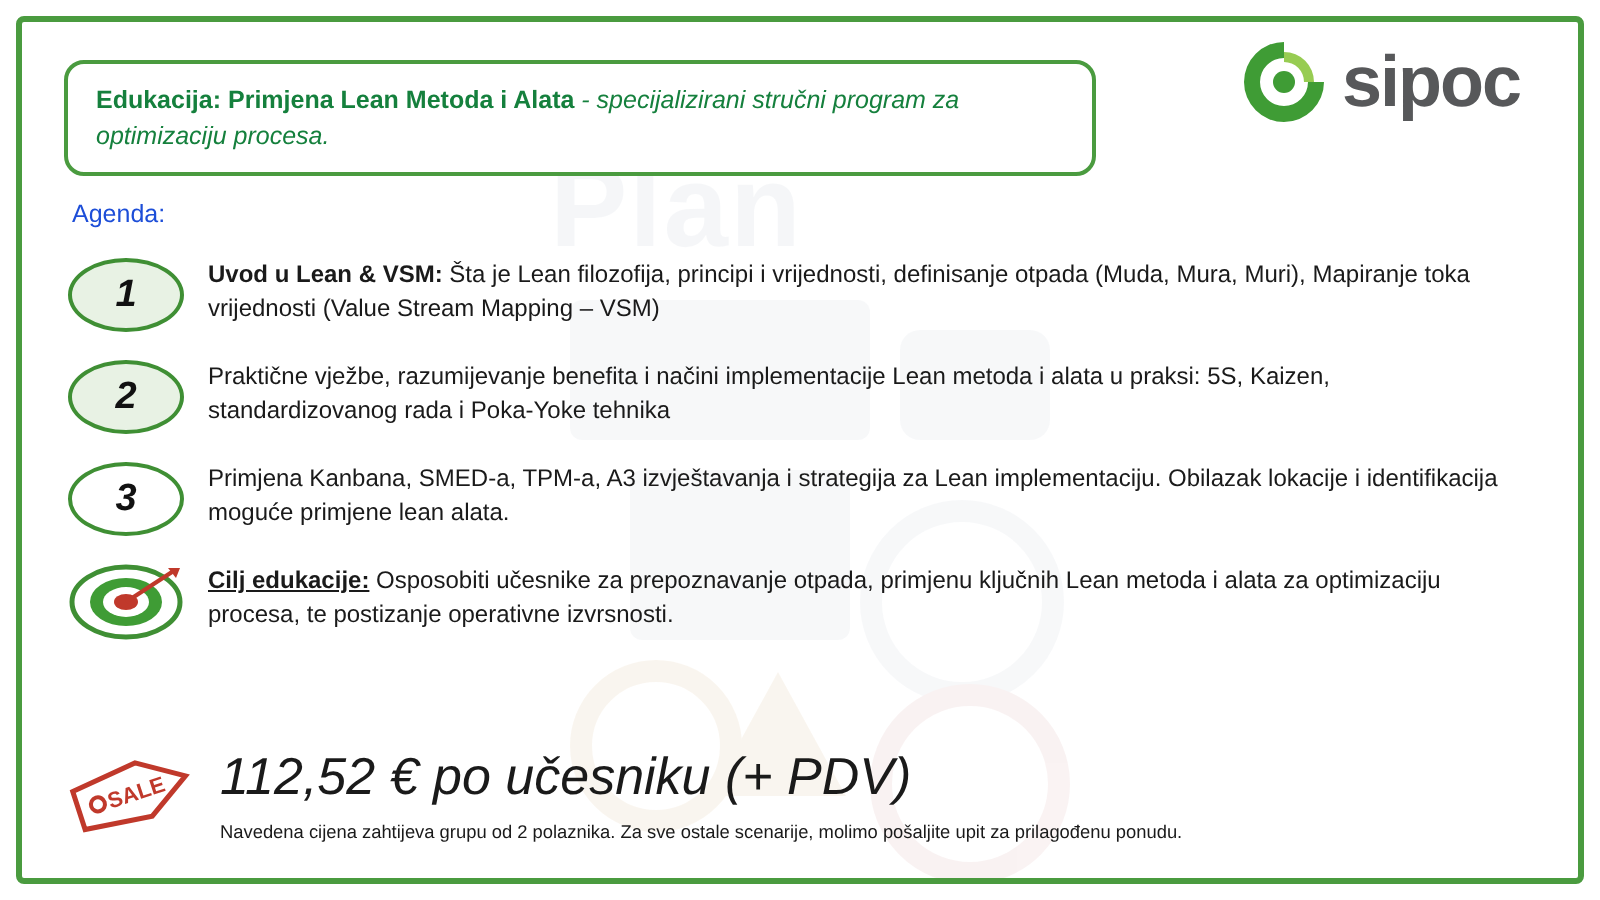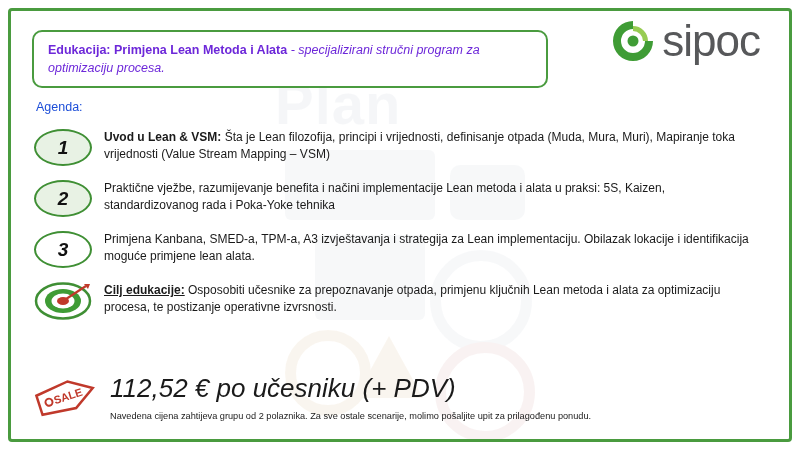--- a/index.html
+++ b/index.html
@@ -79,43 +79,43 @@
   .logo {
     position: absolute;
     right: 40px;
     top: 18px;
     display: flex;
     align-items: center;
     gap: 6px;
   }
   .logo-mark { width: 46px; height: 46px; }
   .logo-text {
-    font-size: 44px;
-    font-weight: normal;
+    font-size: 36px;
+    font-weight: bold;
     color: #57585a;
     letter-spacing: -1px;
     line-height: 1;
     text-align: center;
   }
 
   
   .title-box {
     position: absolute;
     left: 32px;
     top: 30px;
     width: 516px;
     min-height: 50px;
     border: 2px solid #4a9b3f;
     border-radius: 10px;
     background: #ffffff;
     padding: 9px 14px;
     box-sizing: border-box;
     font-size: 12.5px;
     line-height: 1.45;
-    color: #6d28d9;
+    color: #15803d;
   }
   .title-box b { font-weight: bold; }
   .title-box i { font-style: italic; }
 
   
   .agenda-label {
     position: absolute;
     left: 36px;
     top: 100px;
     font-size: 12.5px;

